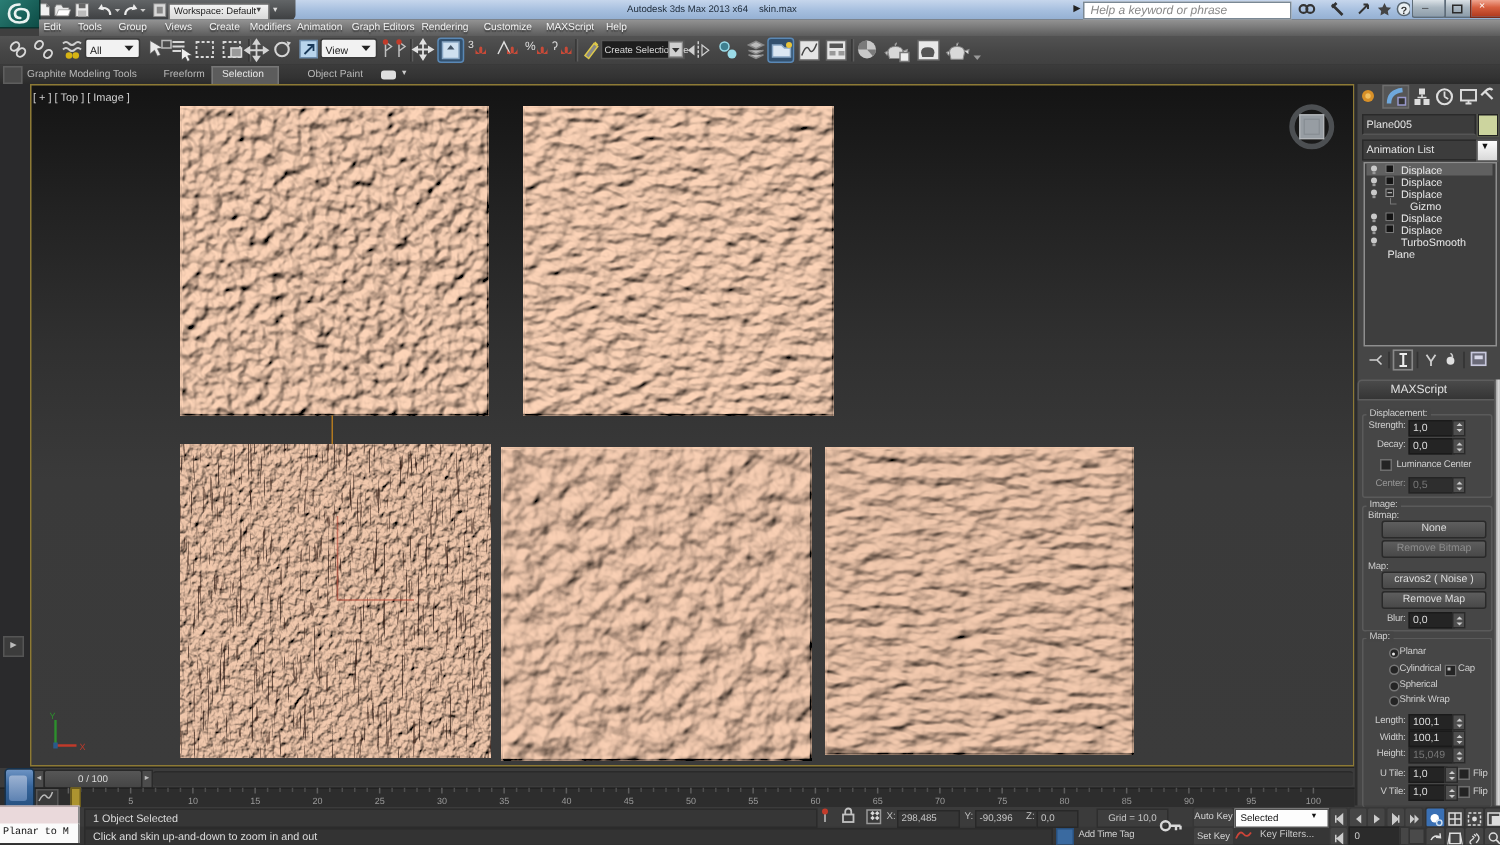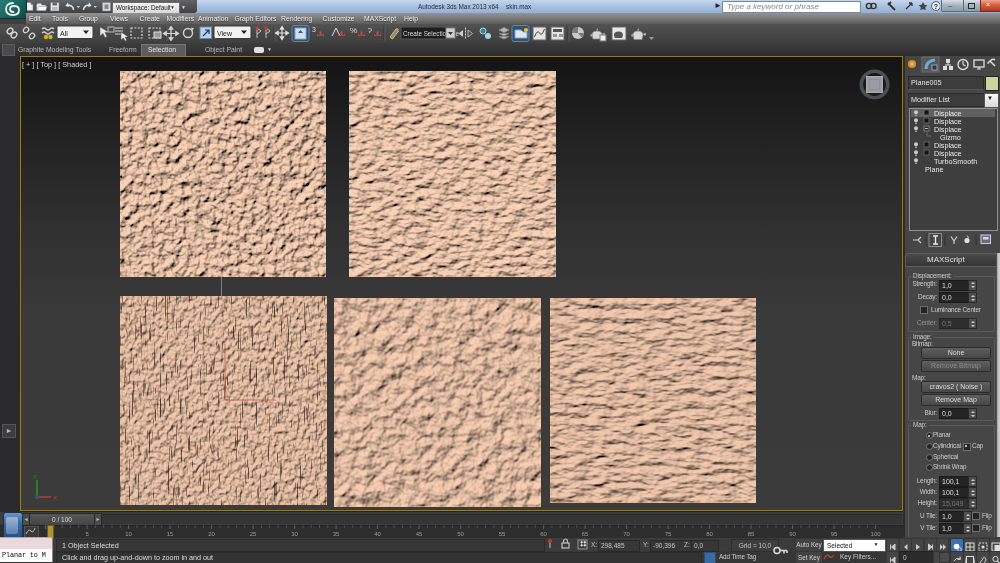--- a/index.html
+++ b/index.html
@@ -10,21 +10,21 @@
 </style>
 </head>
 <body>
 
 <div class="abs" style="left:0;top:0;width:1000px;height:13px;background:linear-gradient(#c6d6ec,#a5bede 55%,#94b0d2);border-bottom:1px solid #5d6f84;"></div>
 <div class="lbl" style="left:418px;top:2.5px;font-size:6.4px;color:#1d2a38;">Autodesk 3ds Max  2013 x64</div>
 <div class="lbl" style="left:506px;top:2.5px;font-size:6.4px;color:#1d2a38;">skin.max</div>
 
 <div class="lbl" style="left:714px;top:1px;font-size:8px;color:#222;">►</div>
 <div class="abs" style="left:722px;top:1px;width:137px;height:10px;background:#fff;border:1px solid #7a8894;"></div>
-<div class="lbl" style="left:727px;top:2px;font-size:8px;font-style:italic;color:#888;">Type a keyword or phrase</div>
+<div class="lbl" style="left:727px;top:2px;font-size:8px;font-style:italic;color:#888;">Help a keyword or phrase</div>
 <svg class="abs" style="left:862px;top:0;" width="78" height="13" viewBox="0 0 78 13">
   <circle cx="7" cy="6" r="2.6" fill="none" stroke="#333" stroke-width="1.4"></circle>
   <circle cx="11.5" cy="6" r="2.6" fill="none" stroke="#333" stroke-width="1.4"></circle>
   <path d="M26 3 L33 10 M29 2 L26 5" stroke="#333" stroke-width="1.8" fill="none"></path>
   <path d="M44 9 L50 3 M50 3 l-3 0 m3 0 l0 3" stroke="#333" stroke-width="1.3" fill="none"></path>
   <path d="M61 2 l1.4 2.8 3 .4 -2.2 2.1 .5 3 -2.7-1.4 -2.7 1.4 .5-3 -2.2-2.1 3-.4 z" fill="#444"></path>
   <circle cx="74" cy="6" r="4.4" fill="#e8eef2" stroke="#57646e" stroke-width="1"></circle>
   <text x="74" y="9" font-size="7" font-weight="bold" text-anchor="middle" fill="#333" font-family="Liberation Sans">?</text>
 </svg>
 
@@ -202,21 +202,21 @@
 <div class="lbl" style="left:109px;top:46px;font-size:6.8px;color:#b8b8b8;">Freeform</div>
 <div class="lbl" style="left:148px;top:46px;font-size:6.8px;color:#e8e8e8;">Selection</div>
 <div class="lbl" style="left:205px;top:46px;font-size:6.8px;color:#b8b8b8;">Object Paint</div>
 <div class="abs" style="left:254px;top:47px;width:10px;height:6px;background:#e0e0e0;border-radius:2px;"></div>
 <div class="lbl" style="left:267px;top:46px;font-size:5px;color:#ccc;">▼</div>
 
 <div class="abs" style="left:0;top:56px;width:903px;height:456px;background:#232323;"></div>
 <div class="abs" style="left:0;top:56px;width:20px;height:456px;background:#2a2a2c;"></div>
 <div class="abs" style="left:2px;top:424px;width:12px;height:12px;background:#3c3c3c;border:1px solid #555;color:#bbb;font-size:7px;line-height:11px;text-align:center;">►</div>
 <div class="abs" id="viewport" style="left:20px;top:56px;width:881px;height:453px;border:1px solid #8d7a35;background:linear-gradient(#141414 0%,#222 18%,#303030 38%,#3a3a3a 58%,#3b3b3b 100%);overflow:hidden;">
-  <div class="lbl" style="left:1px;top:2.5px;font-size:7.3px;color:#cfcfcf;">[ + ] [ Top ] [ Shaded ]</div>
+  <div class="lbl" style="left:1px;top:2.5px;font-size:7.3px;color:#cfcfcf;">[ + ] [ Top ] [ Image ]</div>
 
   <svg class="abs" style="left:835px;top:9px;" width="37" height="37" viewBox="0 0 37 37">
     <circle cx="18.5" cy="18.5" r="13.2" fill="none" stroke="#4c4f52" stroke-width="3.6"></circle>
     <rect x="10.5" y="10.5" width="16" height="16" fill="#979da3" stroke="#bcc0c4" stroke-width="0.8"></rect>
     <rect x="13.5" y="13.5" width="10" height="10" fill="none" stroke="#878d93" stroke-width="0.8"></rect>
   </svg>
 
   <svg class="abs" style="left:9px;top:415px;" width="45" height="32" viewBox="0 0 45 32">
     <path d="M7 25 V8" stroke="#2d8f2d" stroke-width="1.6"></path>
     <path d="M7 25 H21" stroke="#c03a2a" stroke-width="1.6"></path>
@@ -305,21 +305,21 @@
   <rect x="71" y="4" width="10" height="7" fill="none" stroke="#ddd" stroke-width="1.3"></rect>
   <path d="M74 13 h4 M76 11 v2" stroke="#ddd" stroke-width="1.2"></path>
   <path d="M87 5 l5 5 m-5-5 l-2.5 2.5 m2.5-2.5 q3-3 5-1" stroke="#ddd" stroke-width="1.5" fill="none"></path>
 </svg>
 
 <div class="abs" style="left:908px;top:75.5px;width:74px;height:12px;background:#3c3c3c;border:1px solid #2a2a2a;border-bottom-color:#555;"></div>
 <div class="lbl" style="left:911px;top:77.5px;font-size:7.2px;color:#e4e4e4;">Plane005</div>
 <div class="abs" style="left:985px;top:75.5px;width:12px;height:13px;background:#ccd49e;border:1px solid #222;"></div>
 
 <div class="abs" style="left:908px;top:92.5px;width:75px;height:12px;background:#3c3c3c;border:1px solid #2a2a2a;"></div>
-<div class="lbl" style="left:911px;top:94.5px;font-size:7.2px;color:#e4e4e4;">Modifier List</div>
+<div class="lbl" style="left:911px;top:94.5px;font-size:7.2px;color:#e4e4e4;">Animation List</div>
 <div class="abs" style="left:984px;top:92.5px;width:13px;height:13px;background:linear-gradient(#fdfdfd,#d8d8d8);border:1px solid #555;"></div>
 <div class="lbl" style="left:987px;top:95px;font-size:6px;color:#111;">▼</div>
 
 <div class="abs" id="stack" style="left:909px;top:107.5px;width:87px;height:121px;background:#3e3e3e;border:1px solid #8e8e8e;"></div>
 <div class="abs" style="left:910.5px;top:108.5px;width:84px;height:8px;background:#606060;"></div>
 <svg class="abs" style="left:909px;top:107.5px;" width="87" height="121" viewBox="0 0 87 121">
   <g fill="#e8e8e8" font-family="Liberation Sans" font-size="7.2">
     <text x="25" y="8">Displace</text>
     <text x="25" y="16">Displace</text>
     <text x="25" y="24">Displace</text>
@@ -576,21 +576,21 @@
 <div class="abs" style="left:47px;top:525px;width:5px;height:13px;background:#ad9430;border:1px solid #6c5c1c;"></div>
 
 <div class="abs" style="left:3px;top:512px;width:18px;height:25px;background:linear-gradient(#6e94c4,#36659c 45%,#26507f);border:1px solid #16334f;border-radius:3px;"></div>
 <div class="abs" style="left:6px;top:517px;width:12px;height:17px;background:linear-gradient(#9cb2d2,#5d82b2);border-radius:2px;"></div>
 
 <div class="abs" style="left:0;top:538px;width:1000px;height:13px;background:#3b3b3b;"></div>
 <div class="abs" style="left:0;top:551px;width:1000px;height:12px;background:#363636;"></div>
 <div class="abs" style="left:56px;top:539px;width:487px;height:11px;background:#363636;border:1px solid #2b2b2b;"></div>
 <div class="lbl" style="left:62px;top:540.5px;font-size:7.2px;color:#ddd;">1 Object Selected</div>
 <div class="abs" style="left:56px;top:551.5px;width:644px;height:11px;background:#333;border:1px solid #2b2b2b;"></div>
-<div class="lbl" style="left:62px;top:553px;font-size:7.2px;color:#ddd;">Click and drag up-and-down to zoom in and out</div>
+<div class="lbl" style="left:62px;top:553px;font-size:7.2px;color:#ddd;">Click and skin up-and-down to zoom in and out</div>
 
 <svg class="abs" style="left:546px;top:538px;" width="44" height="13" viewBox="0 0 44 13">
   <path d="M4 2 v8" stroke="#c0c0c0"></path>
     <circle cx="4" cy="3" r="2" fill="#c23b2a"></circle>
   <rect x="16" y="5" width="7" height="5" fill="none" stroke="#c2c2c2" stroke-width="1.2"></rect>
   <path d="M17.5 5 v-2 a2 2 0 0 1 4 0 v2" stroke="#c2c2c2" fill="none" stroke-width="1.2"></path>
   <rect x="32" y="2" width="9" height="9" fill="#3a3a3a" stroke="#999"></rect>
   <path d="M34.2 4.2 l1.5-1.5 1.5 1.5 -1.5 1.5 z M37.3 7.3 l1.5-1.5 1.5 1.5 -1.5 1.5 z M34.2 7.3 l1.5-1.5 1.5 1.5 -1.5 1.5 z M37.3 4.2 l1.5-1.5 1.5 1.5 -1.5 1.5 z" fill="#d8d8d8"></path>
 </svg>
 <div class="lbl" style="left:591px;top:540.5px;font-size:6.5px;color:#c0c0c0;">X:</div>

